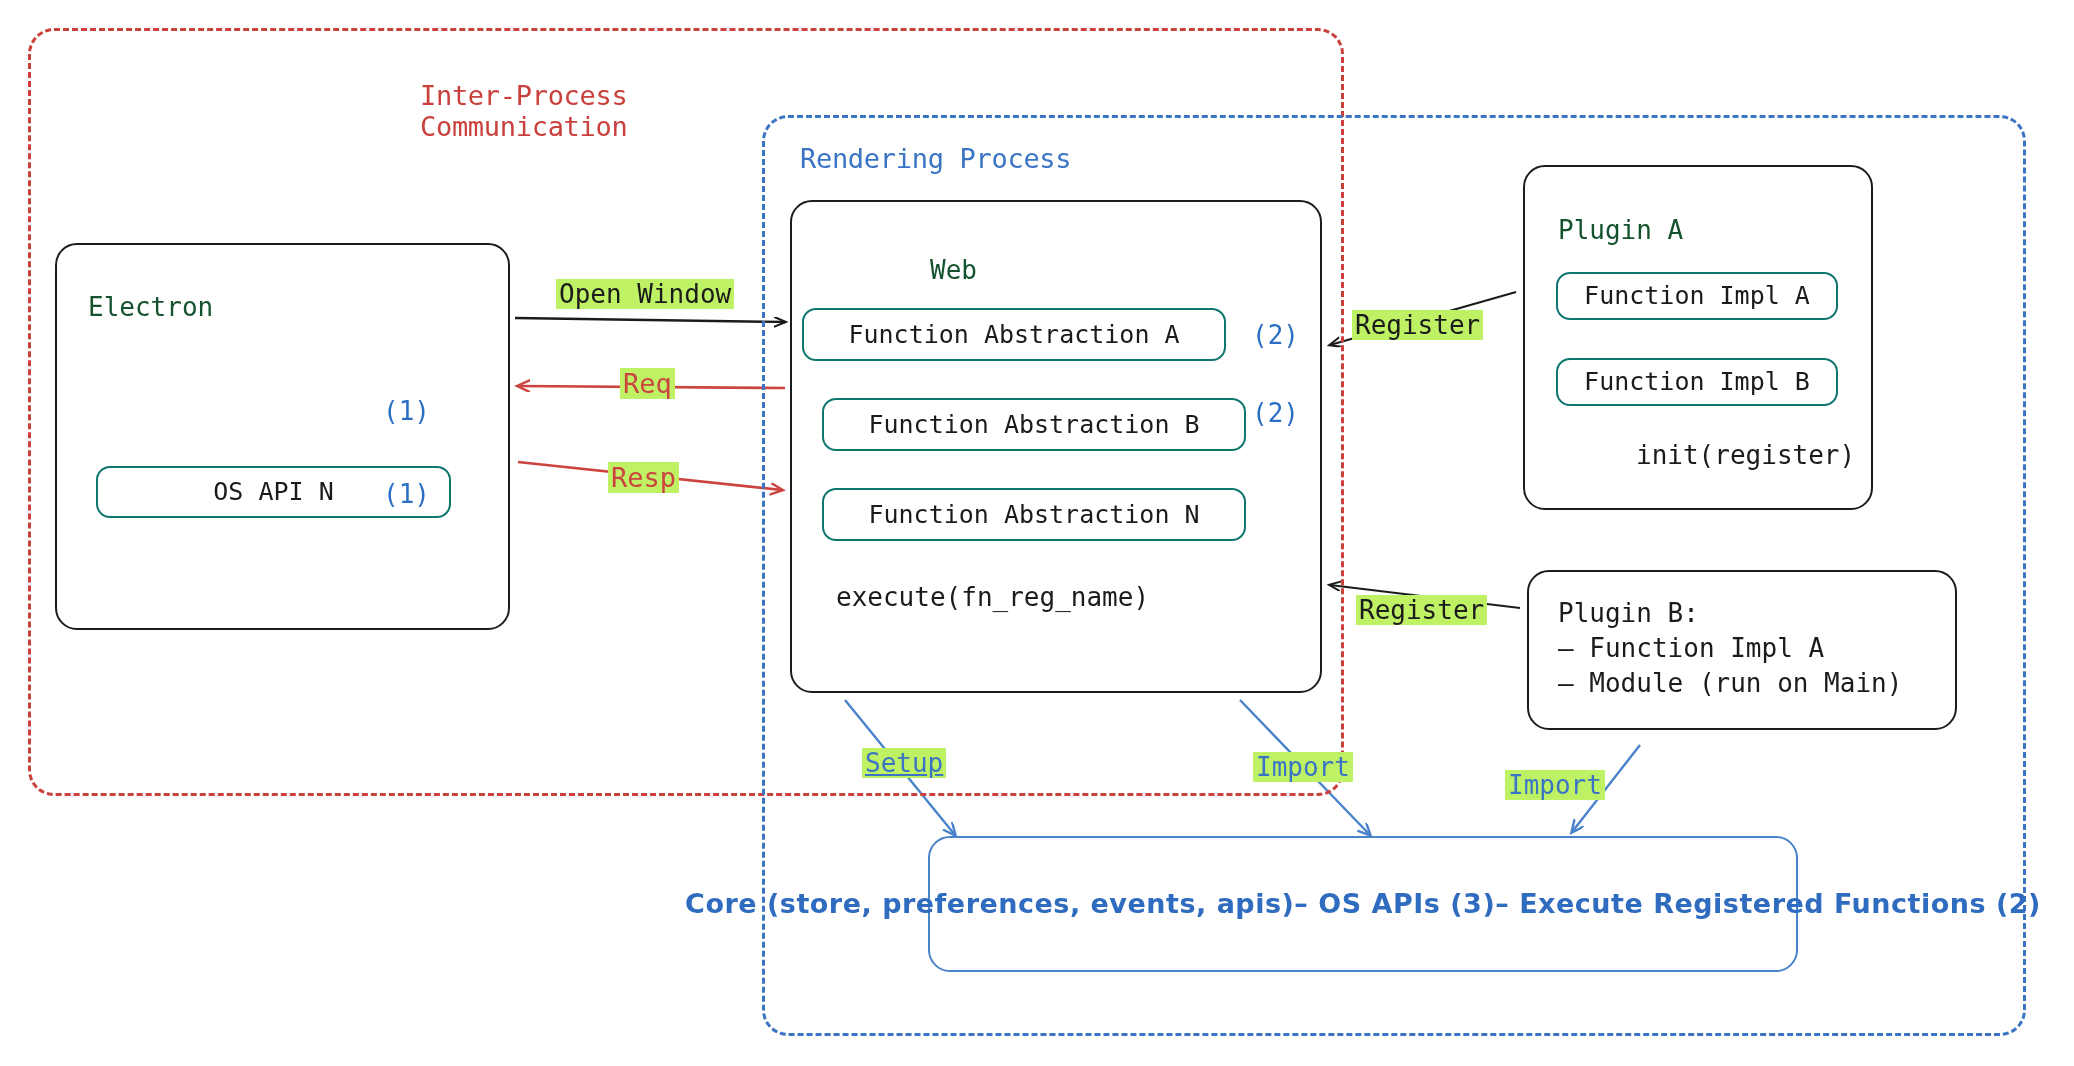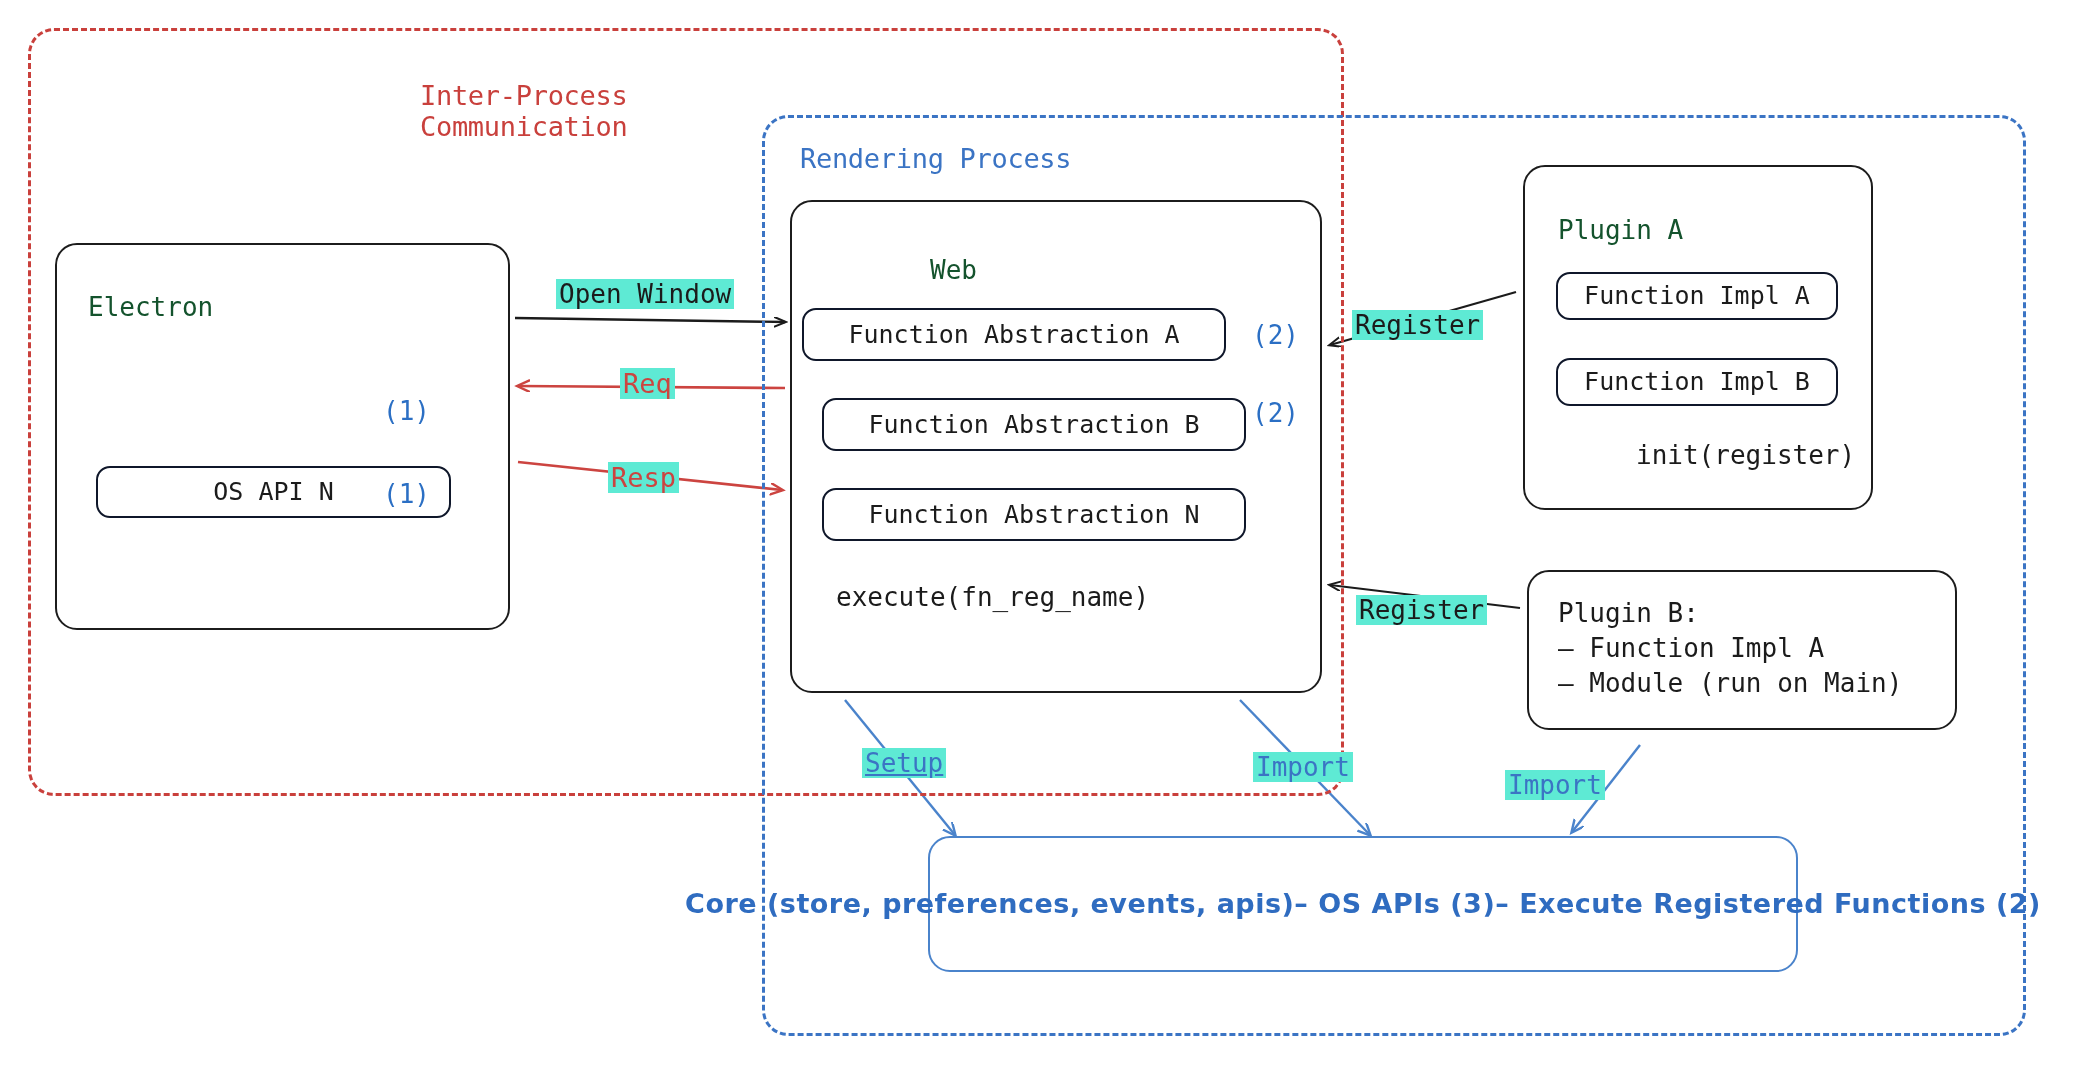--- a/index.html
+++ b/index.html
@@ -66,21 +66,21 @@
   .box-title {
     position: absolute;
     font-size: 26px;
     color: #14532d;
     white-space: pre;
   }
 
   
   .pill {
     position: absolute;
-    border: 2px solid #0f172a;
+    border: 2px solid #0f766e;
     border-radius: 14px;
     background: #ffffff;
     box-sizing: border-box;
     display: flex;
     align-items: center;
     justify-content: center;
     text-align: center;
     font-size: 25px;
     color: #1b1b1b;
     line-height: 1.18;
@@ -101,21 +101,21 @@
     color: #1b1b1b;
     white-space: pre;
     line-height: 1.34;
   }
 
   
   .edge-label {
     position: absolute;
     font-size: 26px;
     white-space: pre;
-    background: #5eead4;
+    background: #bef264;
     padding: 0 3px;
   }
   .edge-label.black { color: #1b1b1b; }
   .edge-label.red   { color: #cc4440; font-size: 27px; }
   .edge-label.blue  { color: #3b74c4; }
 
   
   .core-box {
     position: absolute;
     left: 928px; top: 836px;

